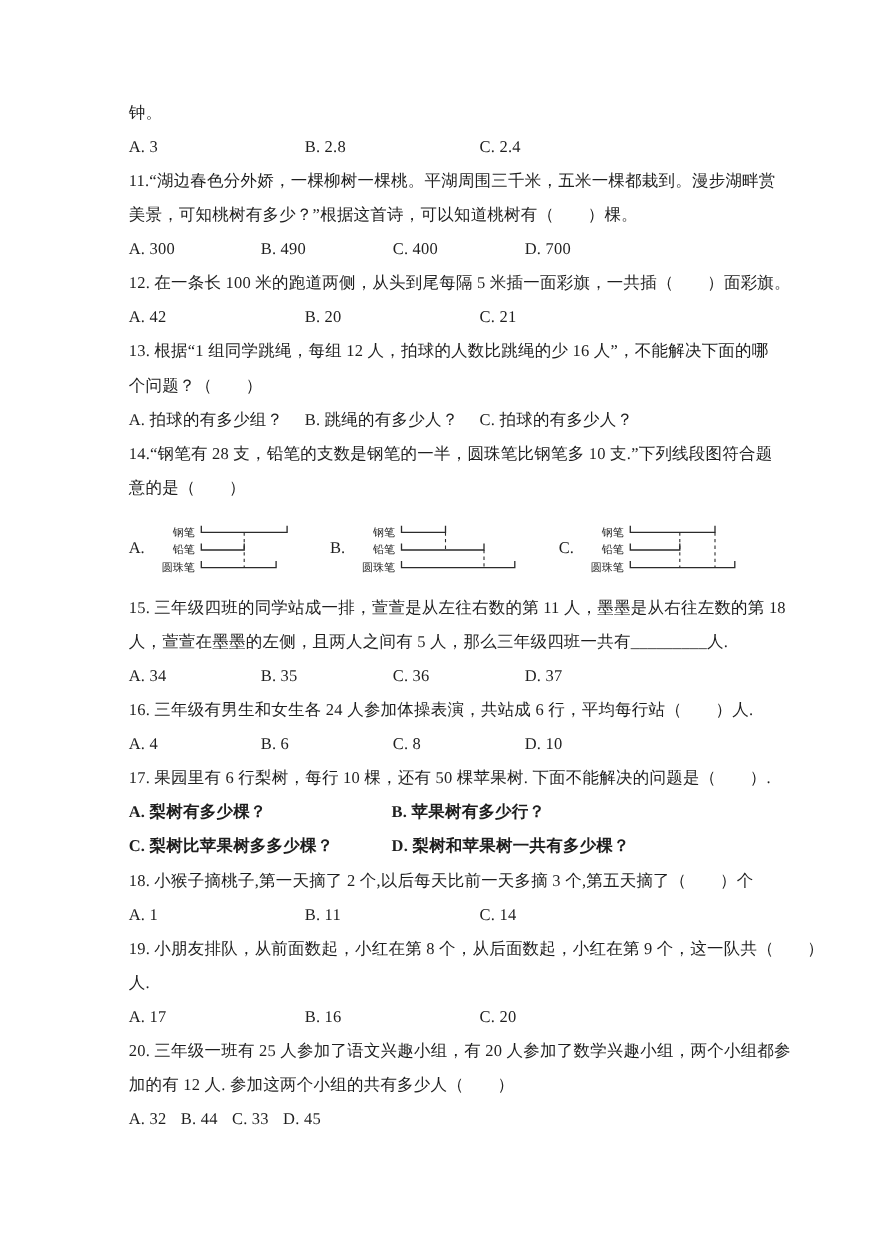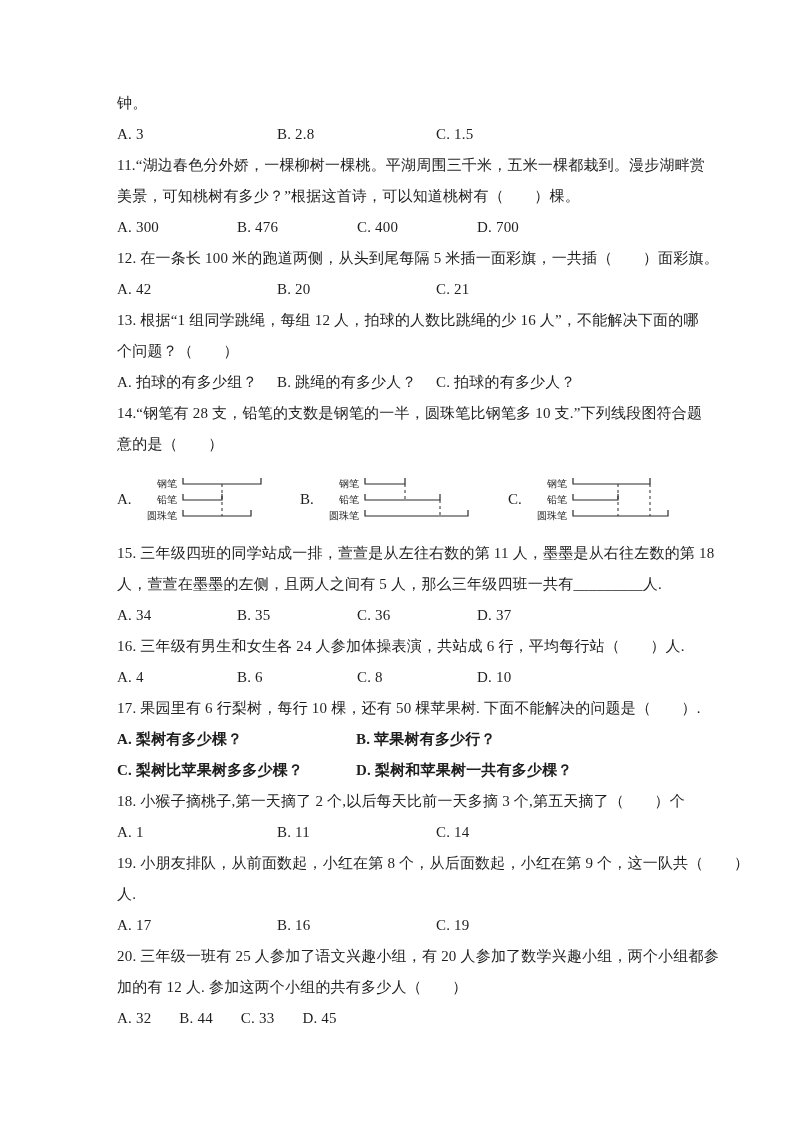--- a/index.html
+++ b/index.html
@@ -17,21 +17,21 @@
   .line {
     height: 31px;
     line-height: 31px;
     font-size: 15px;
     white-space: nowrap;
     letter-spacing: 0.2px;
   }
   .opts3 { display: grid; grid-template-columns: 160px 159px 1fr; }
   .opts4 { display: grid; grid-template-columns: 120px 120px 120px 1fr; }
   .opts2 { display: grid; grid-template-columns: 239px 1fr; font-weight: bold; }
-  .optsInline { display: flex; gap: 28px; }
+  .optsInline { display: flex; gap: 13px; }
   .opts3 span, .opts4 span, .opts2 span, .optsInline span { white-space: nowrap; }
   .diagrams {
     height: 78px;
     display: grid;
     grid-template-columns: 183px 208px 1fr;
     align-items: center;
   }
   .diag { display: flex; align-items: center; }
   .dletter { font-size: 15px; margin-right: 5px; }
   .seg { fill: none; stroke: #2b2b2b; stroke-width: 1.2; }
@@ -40,28 +40,28 @@
 </style>
 </head>
 <body>
 
 <div class="page">
 
   <div class="line">钟。</div>
   <div class="line opts3">
     <span>A. 3</span>
     <span>B. 2.8</span>
-    <span>C. 1.5</span>
+    <span>C. 2.4</span>
   </div>
 
   <div class="line">11.“湖边春色分外娇，一棵柳树一棵桃。平湖周围三千米，五米一棵都栽到。漫步湖畔赏</div>
   <div class="line">美景，可知桃树有多少？”根据这首诗，可以知道桃树有（　　）棵。</div>
   <div class="line opts4">
     <span>A. 300</span>
-    <span>B. 476</span>
+    <span>B. 490</span>
     <span>C. 400</span>
     <span>D. 700</span>
   </div>
 
   <div class="line">12. 在一条长 100 米的跑道两侧，从头到尾每隔 5 米插一面彩旗，一共插（　　）面彩旗。</div>
   <div class="line opts3">
     <span>A. 42</span>
     <span>B. 20</span>
     <span>C. 21</span>
   </div>
@@ -150,21 +150,21 @@
     <span>A. 1</span>
     <span>B. 11</span>
     <span>C. 14</span>
   </div>
 
   <div class="line">19. 小朋友排队，从前面数起，小红在第 8 个，从后面数起，小红在第 9 个，这一队共（　　）</div>
   <div class="line">人.</div>
   <div class="line opts3">
     <span>A. 17</span>
     <span>B. 16</span>
-    <span>C. 19</span>
+    <span>C. 20</span>
   </div>
 
   <div class="line">20. 三年级一班有 25 人参加了语文兴趣小组，有 20 人参加了数学兴趣小组，两个小组都参</div>
   <div class="line">加的有 12 人. 参加这两个小组的共有多少人（　　）</div>
   <div class="line optsInline">
     <span>A. 32</span>
     <span>B. 44</span>
     <span>C. 33</span>
     <span>D. 45</span>
   </div>

